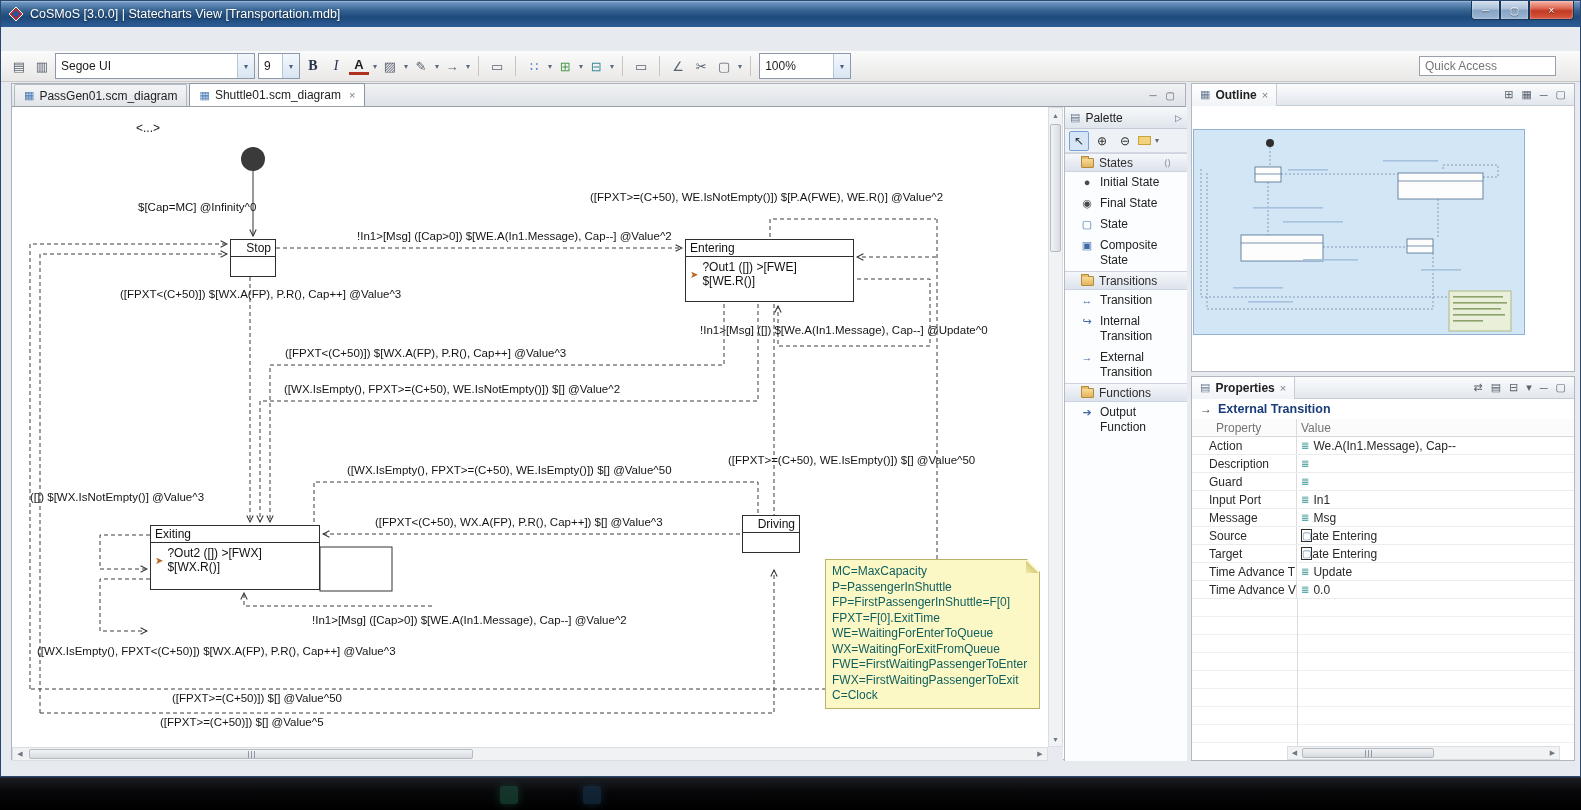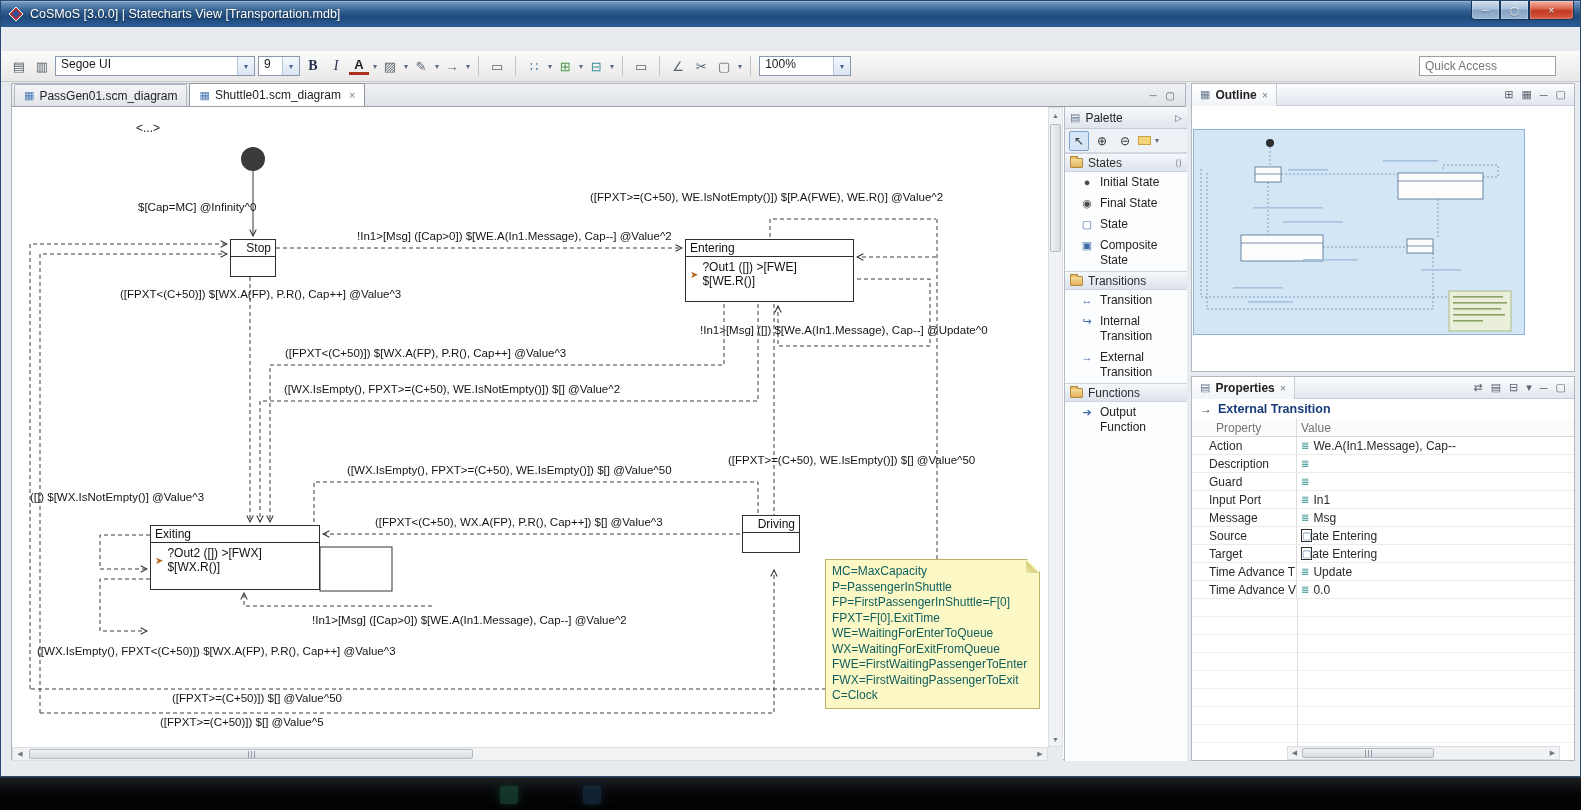--- a/index.html
+++ b/index.html
@@ -23,21 +23,21 @@
   .mi{display:inline-block;font-size:12.5px;color:#1a1a1a;padding:4px 8px}
   .mi::first-letter{text-decoration:underline}
 
   .toolbar{position:absolute;left:0;top:50px;right:0;height:31px;background:linear-gradient(#fbfbfb,#e9e8e7);border-bottom:1px solid #c9c8c6;display:flex;align-items:center;padding:0 8px;gap:3px}
   .tbtn{height:22px;min-width:20px;display:flex;align-items:center;justify-content:center;font-size:13px;color:#5a6470;padding:0 2px}
   .tbtn.b{font-family:"Liberation Serif",serif;font-weight:bold;color:#26324e;font-size:14px}
   .tbtn.i{font-family:"Liberation Serif",serif;font-style:italic;color:#26324e;font-size:14px}
   .tbtn.a{color:#1c1c1c;font-weight:bold;border-bottom:3px solid #b03020;height:18px}
   .tcaret{font-size:8px;color:#5a6a80;margin-left:1px}
   .tsep{width:1px;height:20px;background:#c6c5c4;margin:0 5px}
-  .combo{display:flex;align-items:flex-start;background:#fff;border:1px solid #8a99ad;height:20px;font-size:12px;color:#1a1a1a}
+  .combo{display:flex;align-items:center;background:#fff;border:1px solid #8a99ad;height:26px;font-size:12px;color:#1a1a1a}
   .combo .val{flex:1;padding:0 5px;white-space:nowrap;overflow:hidden}
   .combo .carea{width:17px;height:100%;background:linear-gradient(#f4f8fc,#d9e5f2);border-left:1px solid #b4c6da;display:flex;align-items:center;justify-content:center;font-size:8px;color:#44628a}
   .qa{margin-left:auto;margin-right:16px}
   .qa input{width:137px;height:20px;border:1px solid #9aa0a8;font-size:12px;padding:0 5px;color:#444;font-family:"Liberation Sans",sans-serif}
 
   
   .workbench{position:absolute;left:0;top:81px;right:0;bottom:0;background:#e7eaee}
 
   
   .editor{position:absolute;left:10px;top:1px;width:1175px;height:677px;background:#fff;border:1px solid #aeb3bb}
@@ -75,21 +75,21 @@
   .editor-corner{position:absolute;left:1036px;top:663px;width:15px;height:14px;background:#e7eaee}
 
   
   .palette{position:absolute;left:1052px;top:23px;width:123px;height:654px;background:#fcfdfe;border-left:1px solid #b5bac2}
   .pal-hd{height:22px;background:linear-gradient(#f7f9fb,#dfe5ec);border-bottom:1px solid #c4cbd6;display:flex;align-items:center;gap:5px;padding:0 5px;font-size:12px;color:#222}
   .pal-hd .parrow{margin-left:auto;font-size:9px;color:#5a6a80}
   .pal-tools{height:24px;display:flex;align-items:center;gap:3px;padding:0 4px;background:#eef1f5;border-bottom:1px solid #d4d9e1}
   .ptool{width:20px;height:20px;display:flex;align-items:center;justify-content:center;font-size:12px;color:#333}
   .ptool.sel{background:#d6e6f6;border:1px solid #7aa2d0;border-radius:2px}
   .marquee{width:13px;height:9px;background:#f2d27a;border:1px solid #c9a43e}
-  .pal-sec{display:flex;align-items:center;gap:5px;height:19px;background:linear-gradient(#f5f7fa,#dde3ec);border-top:1px solid #cdd4df;border-bottom:1px solid #cdd4df;padding:0 5px;font-size:12px;color:#2e2e2e}
+  .pal-sec{display:flex;align-items:center;gap:5px;height:19px;background:linear-gradient(#f5f7fa,#dde3ec);border-top:1px solid #cdd4df;border-bottom:1px solid #cdd4df;padding:0 16px;font-size:12px;color:#2e2e2e}
   .pal-sec .extra{margin-left:auto;font-size:9px;color:#7a8494}
   .folder{width:13px;height:10px;background:linear-gradient(#f7dc9a,#e3b45e);border:1px solid #b08a3e;border-radius:1px;position:relative;flex:0 0 auto}
   .folder::before{content:"";position:absolute;top:-3px;left:-1px;width:6px;height:2px;background:#e9bd66;border:1px solid #b08a3e;border-bottom:none;border-radius:1px 1px 0 0}
   .pal-item{display:flex;align-items:flex-start;gap:6px;padding:3px 2px 3px 15px;font-size:12px;line-height:15px;color:#222}
   .pal-ico{flex:0 0 14px;text-align:center;font-size:11px;color:#3f6aa8;line-height:15px}
   .pal-ico.dark{color:#4a4a4a}
 
   
   .view{position:absolute;background:#fff;border:1px solid #b2b7c0}
   .view-hd{height:22px;background:linear-gradient(#fbfcfd,#e2e7ee);border-bottom:1px solid #c6ccd6;display:flex;align-items:center}

